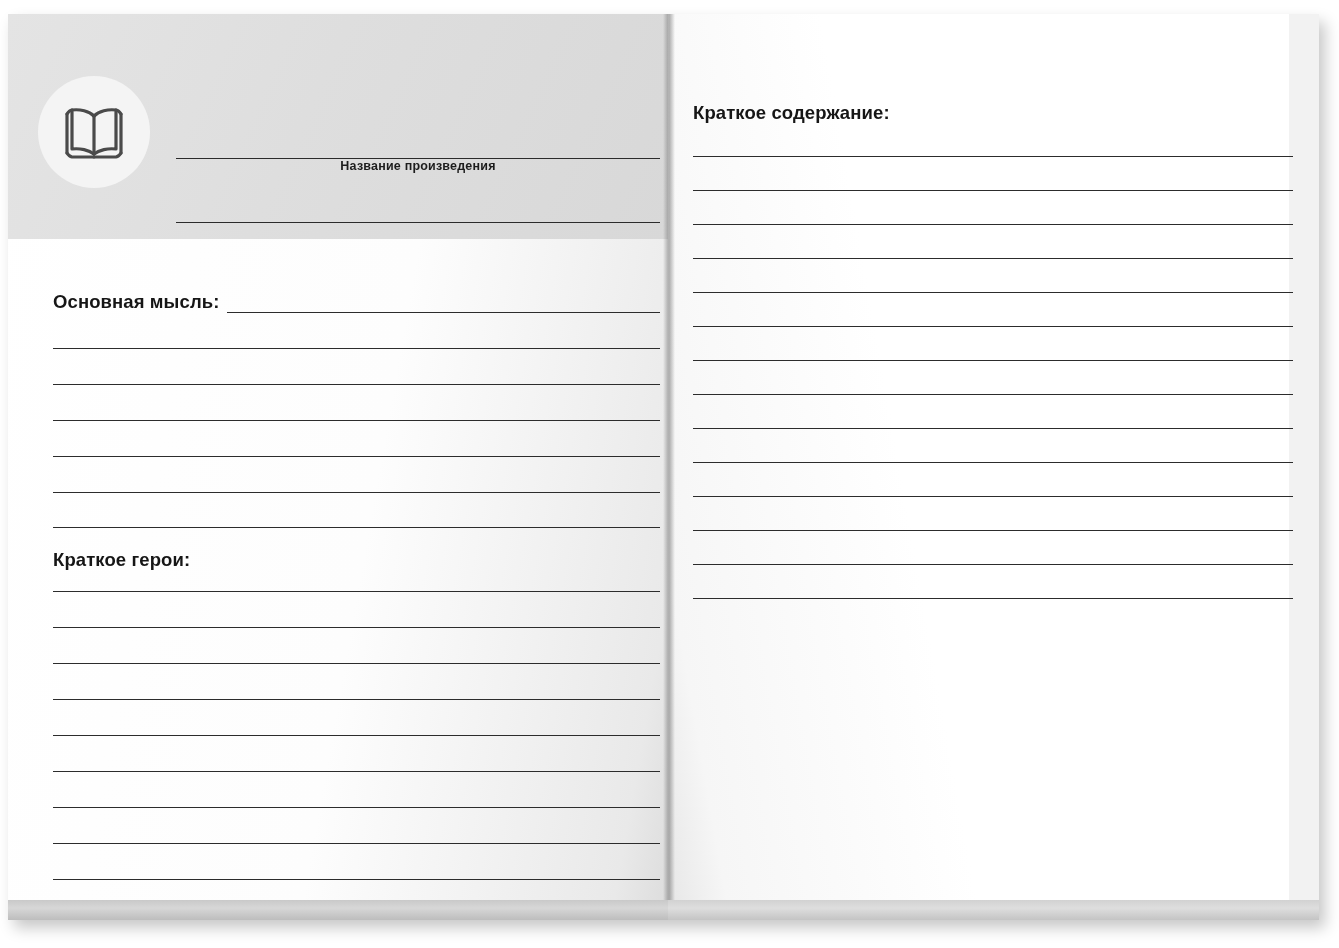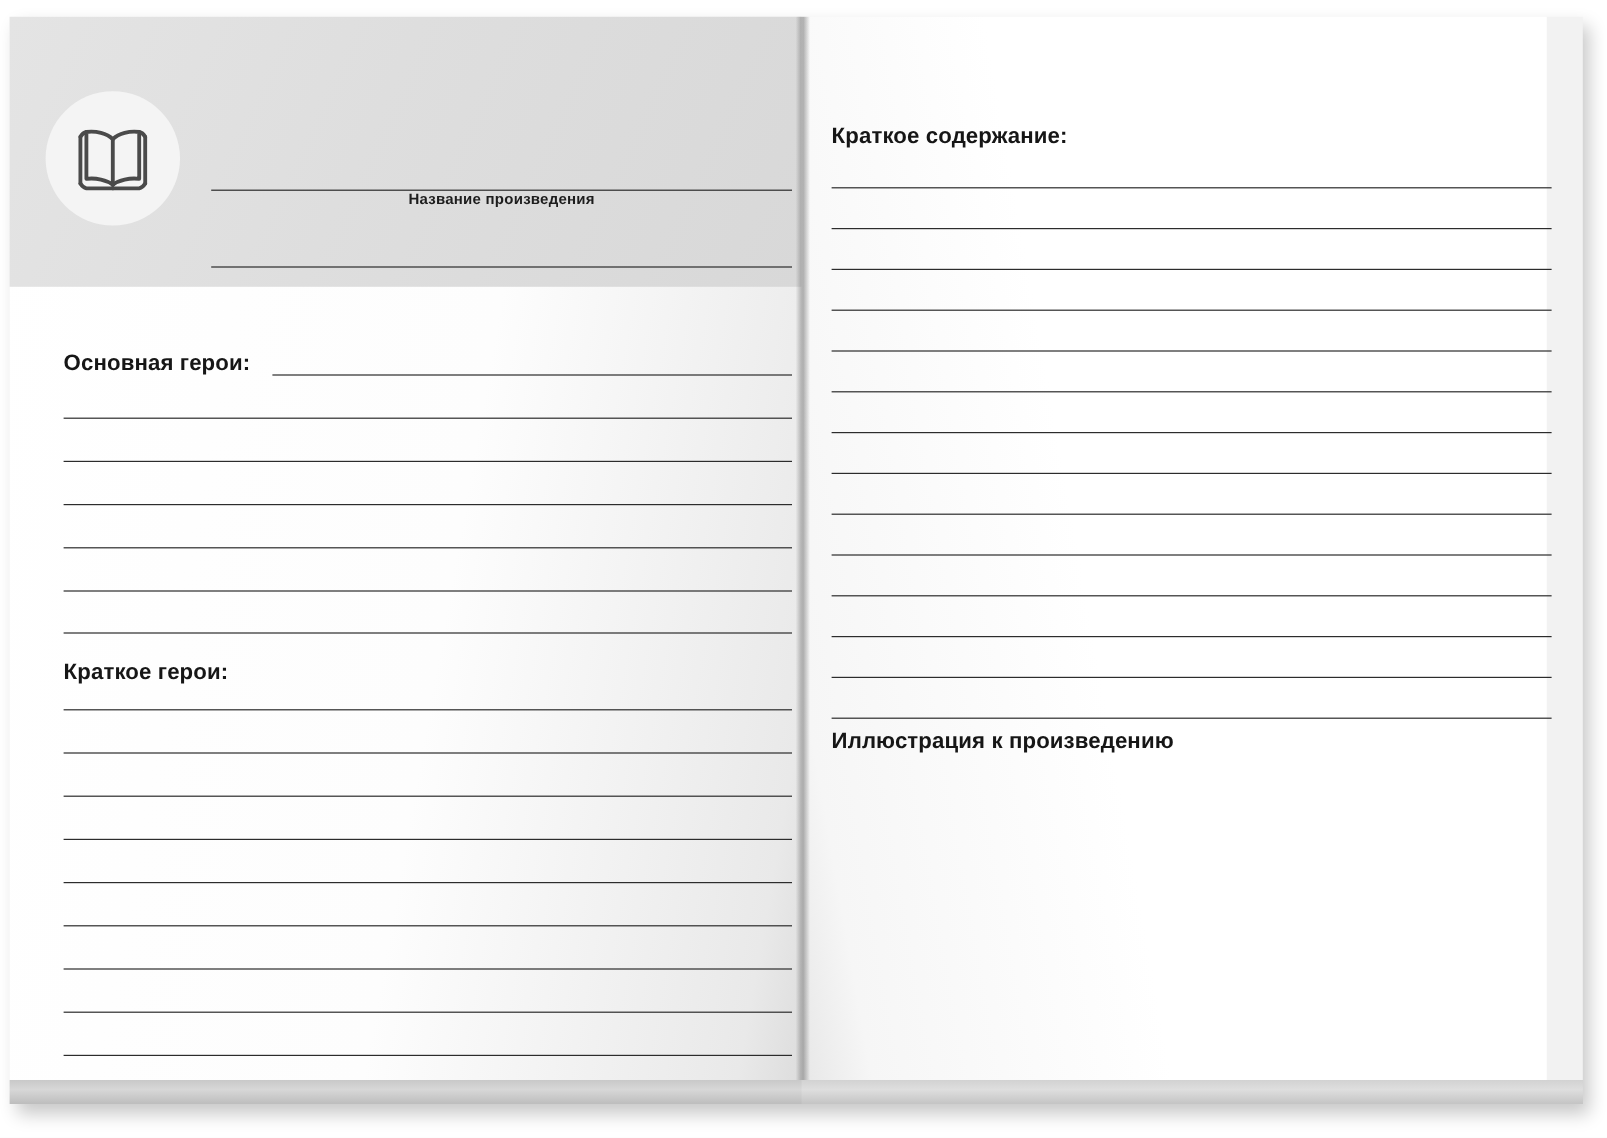--- a/index.html
+++ b/index.html
@@ -151,21 +151,21 @@
             <path d="M58 49 C56.5 51.5, 55 52.6, 53 53 L31 53"></path>
           </g>
         </svg>
       </div>
 
       <div class="rule" style="left:168px; top:144px; width:484px;"></div>
       <div class="field-caption" style="left:168px; top:145px; width:484px;">Название произведения</div>
 
       <div class="rule" style="left:168px; top:208px; width:484px;"></div>
 
-      <div class="heading" style="left:45px; top:277px;">Основная герои:</div>
+      <div class="heading" style="left:45px; top:277px;">Основная мысль:</div>
       <div class="line" style="left:219px; top:298px; width:433px;"></div>
       <div class="line" style="left:45px; top:334px; width:607px;"></div>
       <div class="line" style="left:45px; top:370px; width:607px;"></div>
       <div class="line" style="left:45px; top:406px; width:607px;"></div>
       <div class="line" style="left:45px; top:442px; width:607px;"></div>
       <div class="line" style="left:45px; top:478px; width:607px;"></div>
       <div class="line" style="left:45px; top:513px; width:607px;"></div>
 
       <div class="heading" style="left:45px; top:535px;">Краткое герои:</div>
       <div class="line" style="left:45px; top:577px; width:607px;"></div>
@@ -191,21 +191,20 @@
       <div class="line" style="left:25px; top:312px; width:600px;"></div>
       <div class="line" style="left:25px; top:346px; width:600px;"></div>
       <div class="line" style="left:25px; top:380px; width:600px;"></div>
       <div class="line" style="left:25px; top:414px; width:600px;"></div>
       <div class="line" style="left:25px; top:448px; width:600px;"></div>
       <div class="line" style="left:25px; top:482px; width:600px;"></div>
       <div class="line" style="left:25px; top:516px; width:600px;"></div>
       <div class="line" style="left:25px; top:550px; width:600px;"></div>
       <div class="line" style="left:25px; top:584px; width:600px;"></div>
 
-      <div class="heading" style="left:25px; top:592px;">Иллюстрация к произведению</div>
 
       <div class="illo-area" style="left:25px; top:628px; width:600px; height:250px;"></div>
     </div>
 
     <div class="gutter"></div>
     <div class="bottom-edge"></div>
     <div class="bottom-edge right"></div>
   </div>
 </div>
 

